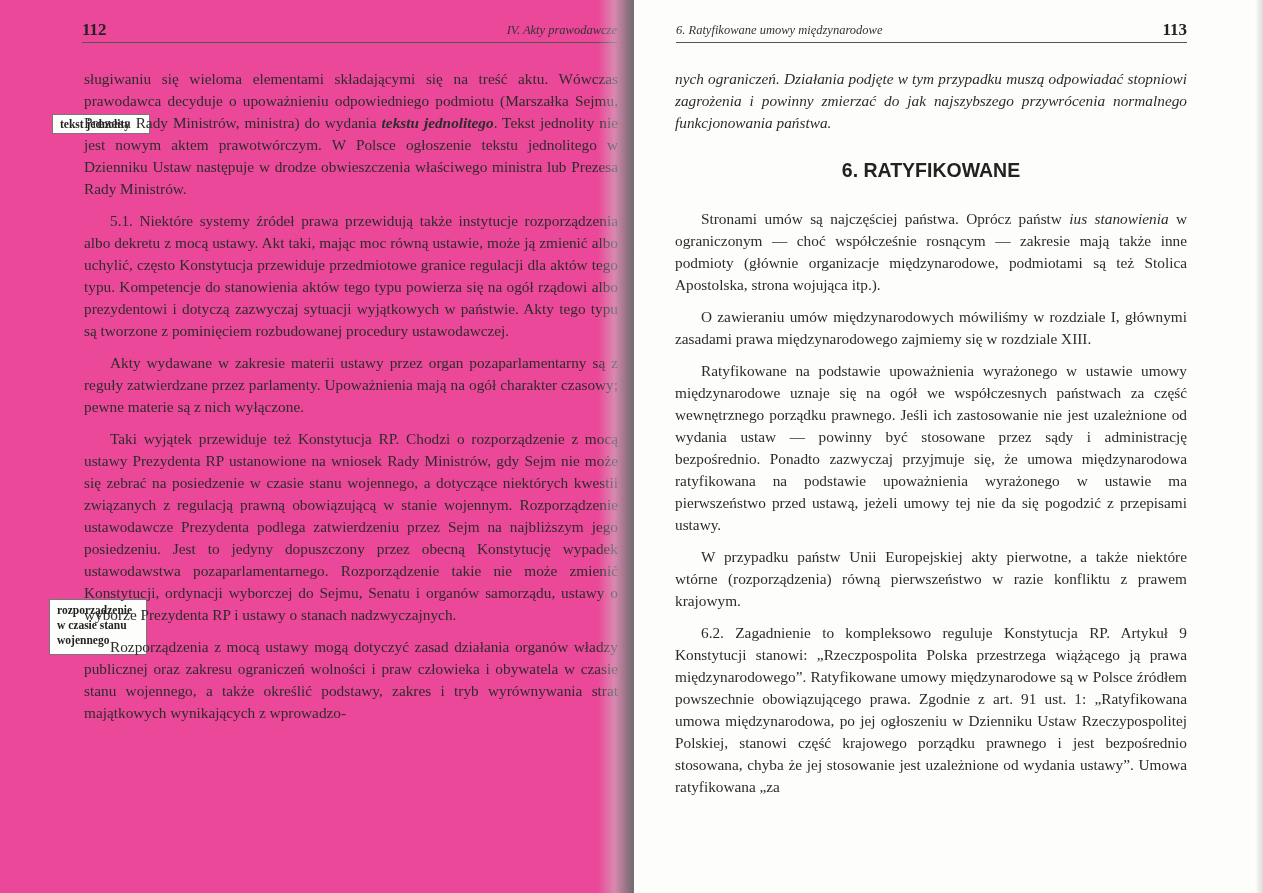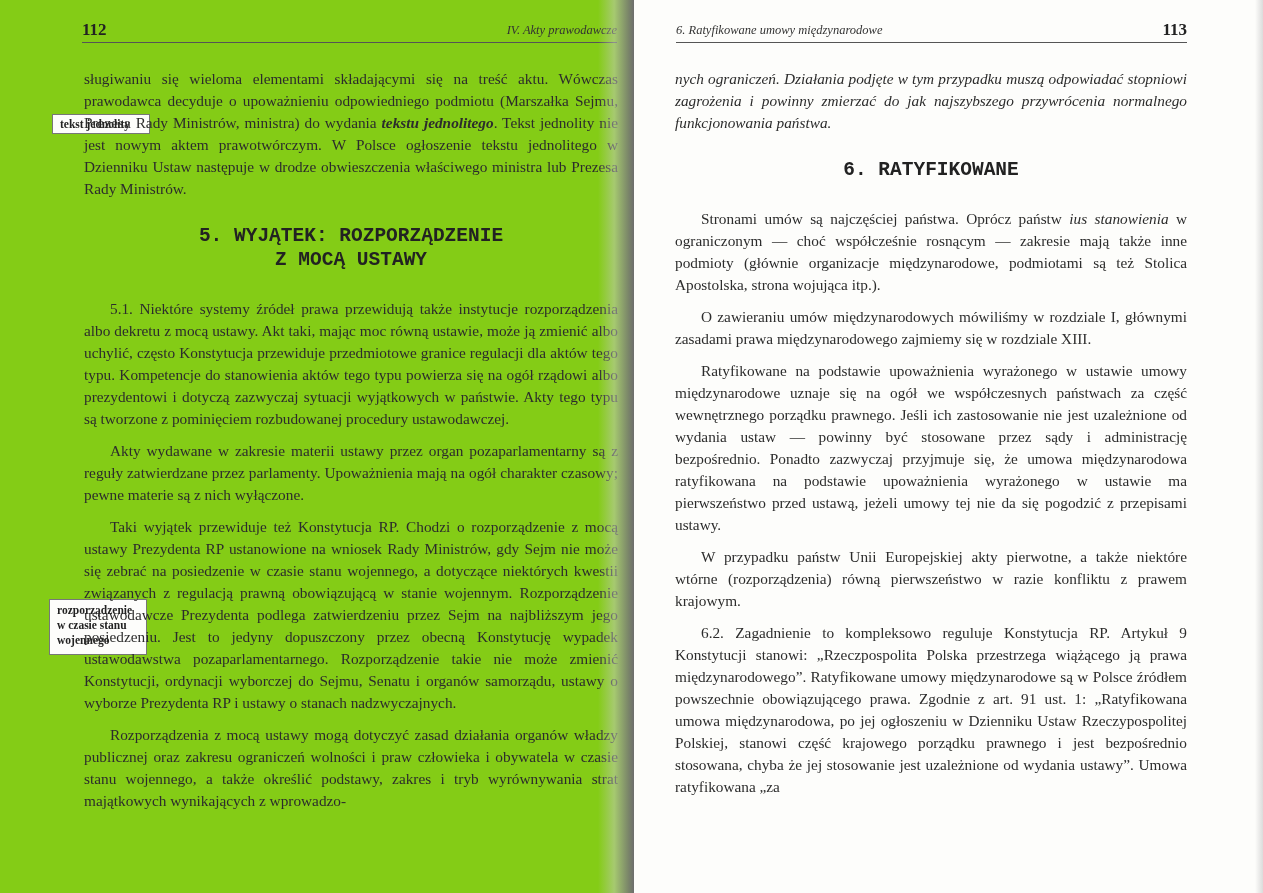--- a/index.html
+++ b/index.html
@@ -3,21 +3,21 @@
 <meta charset="utf-8">
 <style>
   html, body { margin:0; padding:0; }
   body {
     width:1263px; height:893px; overflow:hidden; position:relative;
     background:#fdfdfb;
     font-family:"Liberation Serif", "DejaVu Serif", serif;
     color:#2a2a2a;
   }
   .page { position:absolute; top:0; height:893px; }
-  .page-left { left:0; width:666px; background:#84cc16; }
+  .page-left { left:0; width:666px; background:#ec4899; }
   .page-right { left:634px; width:629px; background:#fdfdfb; }
 
   
   .gutter-left {
     position:absolute; left:598px; top:0; width:36px; height:893px;
     background:linear-gradient(to right, rgba(255,255,255,0) 0%, rgba(200,200,200,0.5) 45%, rgba(120,120,120,0.85) 85%, #6d6d6d 100%);
   }
   .edge-right {
     position:absolute; right:0; top:0; width:8px; height:893px;
     background:linear-gradient(to right, rgba(255,255,255,0), rgba(205,205,205,0.7));
@@ -35,21 +35,21 @@
   .body-text {
     position:absolute; font-size:15.3px; line-height:22px; text-align:justify;
     color:#2c2c2c;
   }
   .body-text p { margin:0 0 10px 0; text-indent:26px; }
   .body-text p.noindent { text-indent:0; }
   .left-col { left:84px; top:68px; width:534px; }
   .right-col { left:675px; top:68px; width:512px; }
 
   .chapter-heading {
-    font-family:Liberation Mono, monospace;
+    font-family:Liberation Sans, sans-serif;
     font-weight:bold; font-size:19.5px; line-height:24px; text-align:center;
     color:#222; margin:24px 0 26px 0;
   }
   .chapter-heading div { text-indent:0; }
 
   .margin-note {
     position:absolute; border:1px solid #777; background:#fdfdfb;
     font-weight:bold; font-size:11.5px; line-height:15px; padding:3px 6px 4px 7px;
     color:#222; box-sizing:border-box;
   }
@@ -69,24 +69,20 @@
   </div>
 
   <div class="margin-note note-1">tekst jednolity</div>
   <div class="margin-note note-2">rozporządzenie w czasie stanu wojennego</div>
 
   <div class="body-text left-col">
     <p class="noindent" style="text-indent:0;">
       <span>sługiwaniu się wieloma elementami składającymi się na treść aktu. Wówczas prawodawca decyduje o upoważnieniu odpowiedniego podmiotu (Marszałka Sejmu, Prezesa Rady Ministrów, ministra) do wydania </span><b class="term">tekstu jednolitego</b><span>. Tekst jednolity nie jest nowym aktem prawotwórczym. W Polsce ogłoszenie tekstu jednolitego w Dzienniku Ustaw następuje w drodze obwieszczenia właściwego ministra lub Prezesa Rady Ministrów.</span>
     </p>
 
-    <div class="chapter-heading">
-      <div>5. WYJĄTEK: ROZPORZĄDZENIE</div>
-      <div>Z MOCĄ USTAWY</div>
-    </div>
 
     <p>5.1. Niektóre systemy źródeł prawa przewidują także instytucje rozporządzenia albo dekretu z mocą ustawy. Akt taki, mając moc równą ustawie, może ją zmienić albo uchylić, często Konstytucja przewiduje przedmiotowe granice regulacji dla aktów tego typu. Kompetencje do stanowienia aktów tego typu powierza się na ogół rządowi albo prezydentowi i dotyczą zazwyczaj sytuacji wyjątkowych w państwie. Akty tego typu są tworzone z pominięciem rozbudowanej procedury ustawodawczej.</p>
     <p>Akty wydawane w zakresie materii ustawy przez organ pozaparlamentarny są z reguły zatwierdzane przez parlamenty. Upoważnienia mają na ogół charakter czasowy; pewne materie są z nich wyłączone.</p>
     <p>Taki wyjątek przewiduje też Konstytucja RP. Chodzi o rozporządzenie z mocą ustawy Prezydenta RP ustanowione na wniosek Rady Ministrów, gdy Sejm nie może się zebrać na posiedzenie w czasie stanu wojennego, a dotyczące niektórych kwestii związanych z regulacją prawną obowiązującą w stanie wojennym. Rozporządzenie ustawodawcze Prezydenta podlega zatwierdzeniu przez Sejm na najbliższym jego posiedzeniu. Jest to jedyny dopuszczony przez obecną Konstytucję wypadek ustawodawstwa pozaparlamentarnego. Rozporządzenie takie nie może zmienić Konstytucji, ordynacji wyborczej do Sejmu, Senatu i organów samorządu, ustawy o wyborze Prezydenta RP i ustawy o stanach nadzwyczajnych.</p>
     <p>Rozporządzenia z mocą ustawy mogą dotyczyć zasad działania organów władzy publicznej oraz zakresu ograniczeń wolności i praw człowieka i obywatela w czasie stanu wojennego, a także określić podstawy, zakres i tryb wyrównywania strat majątkowych wynikających z wprowadzo-</p>
   </div>
 
   <div class="gutter-left"></div>
 </div>
 

